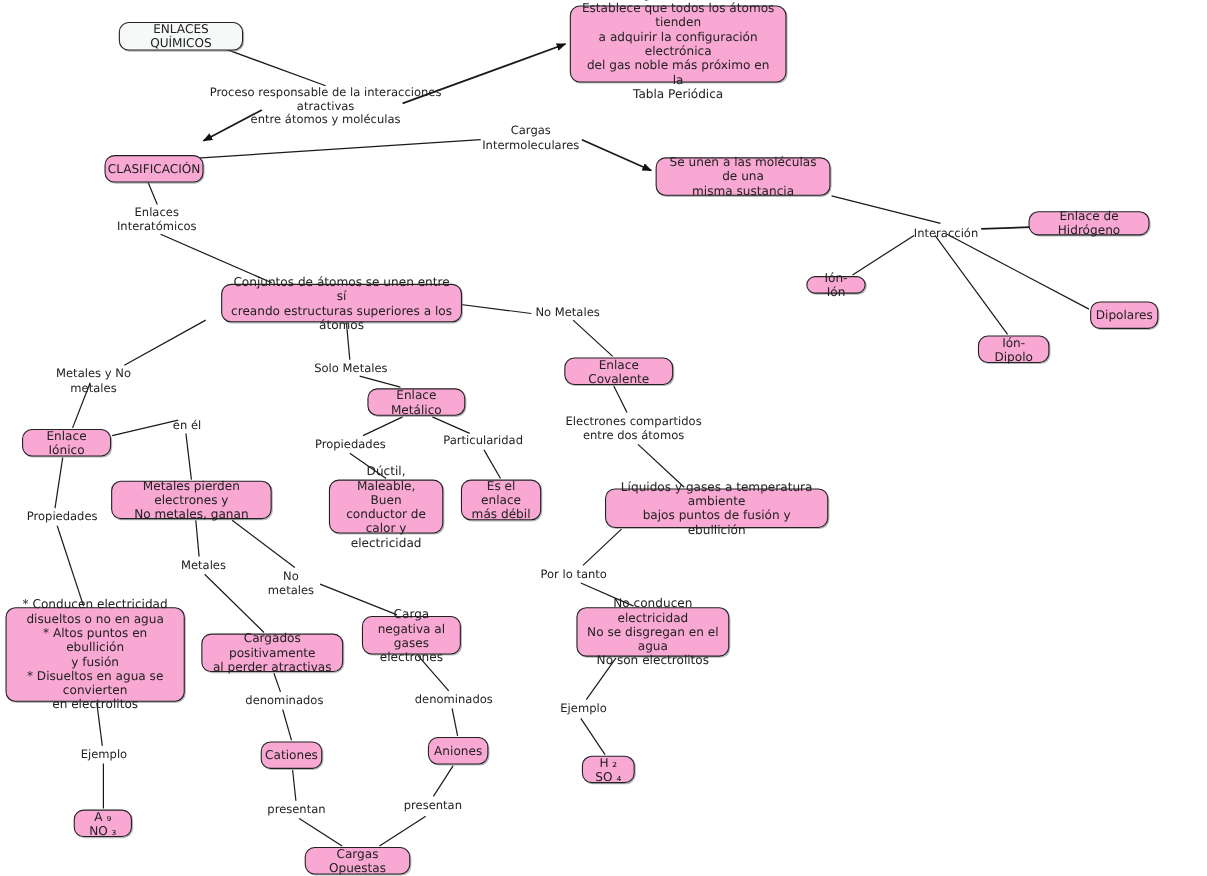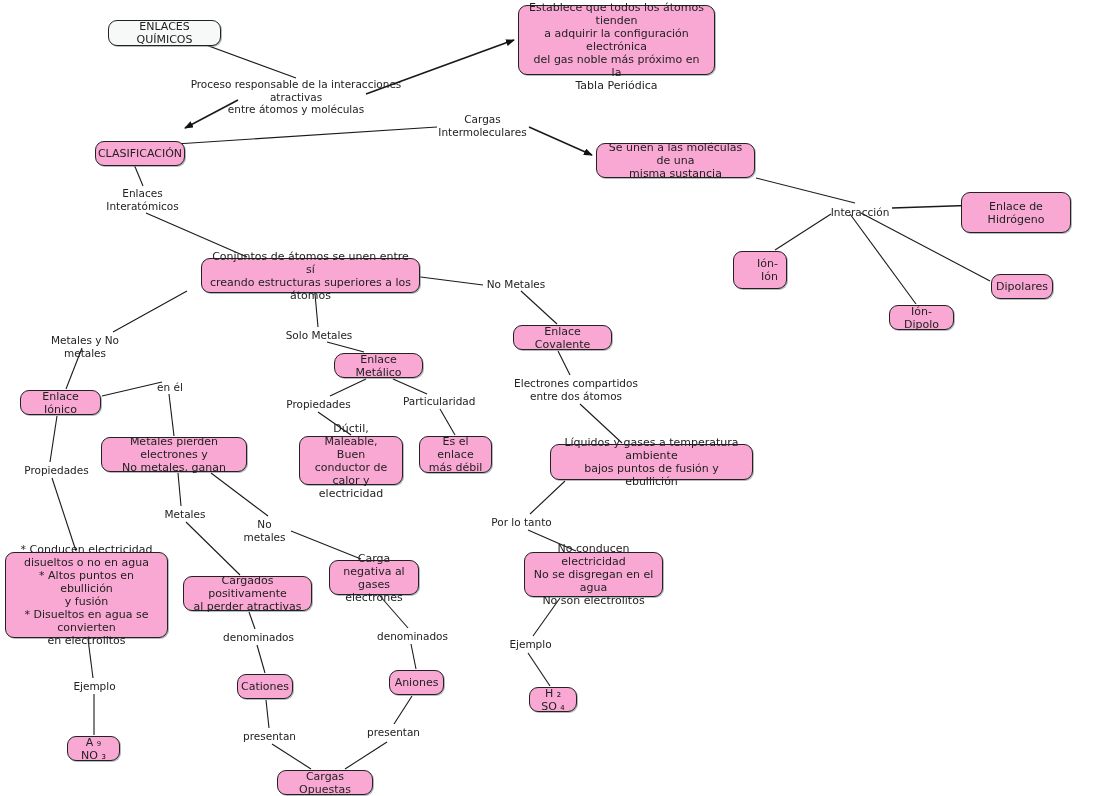--- a/index.html
+++ b/index.html
@@ -105,28 +105,28 @@
   <div id="node-layer">
       <div class="node plainfill" style="left: 108px; top: 4px; width: 113px; height: 26px;">ENLACES QUÍMICOS</div>
       <div class="node" style="left: 518px; top: 5px; width: 197px; height: 70px;">Regla del Octeto
 Establece que todos los átomos tienden
 a adquirir la configuración electrónica
 del gas noble más próximo en la
 Tabla Periódica</div>
       <div class="node" style="left: 85px; top: 141px; width: 90px; height: 25px; margin-left: 10px;">CLASIFICACIÓN</div>
       <div class="node" style="left: 596px; top: 143px; width: 159px; height: 35px;">Se unen a las moléculas de una
 misma sustancia</div>
-      <div class="node" style="left: 961px; top: 192px; width: 110px; height: 41px;">Enlace de Hidrógeno</div>
-      <div class="node" style="left: 733px; top: 251px; width: 54px; height: 38px; text-align: right;">Ión-Ión</div>
+      <div class="node" style="left: 935px; top: 192px; width: 110px; height: 22px;">Enlace de Hidrógeno</div>
+      <div class="node" style="left: 733px; top: 251px; width: 54px; height: 16px;">Ión-Ión</div>
       <div class="node" style="left: 991px; top: 274px; width: 62px; height: 25px;">Dipolares</div>
       <div class="node" style="left: 889px; top: 305px; width: 65px; height: 25px;">Ión-Dipolo</div>
       <div class="node" style="left: 185px; top: 258px; width: 219px; height: 35px; margin-left: 16px;">Conjuntos de átomos se unen entre sí
 creando estructuras superiores a los átomos</div>
       <div class="node" style="left: 513px; top: 325px; width: 99px; height: 25px;">Enlace Covalente</div>
-      <div class="node" style="left: 334px; top: 353px; width: 89px; height: 25px; border-radius: 10px;">Enlace Metálico</div>
+      <div class="node" style="left: 334px; top: 353px; width: 89px; height: 25px;">Enlace Metálico</div>
       <div class="node" style="left: 20px; top: 390px; width: 81px; height: 25px;">Enlace Iónico</div>
       <div class="node" style="left: 101px; top: 437px; width: 146px; height: 35px;">Metales pierden electrones y
 No metales, ganan</div>
       <div class="node" style="left: 299px; top: 436px; width: 104px; height: 49px;">Dúctil, Maleable,
 Buen conductor de
 calor y electricidad</div>
       <div class="node" style="left: 419px; top: 436px; width: 73px; height: 37px;">Es el enlace
 más débil</div>
       <div class="node" style="left: 550px; top: 444px; width: 203px; height: 36px;">Líquidos y gases a temperatura ambiente
 bajos puntos de fusión y ebullición</div>

